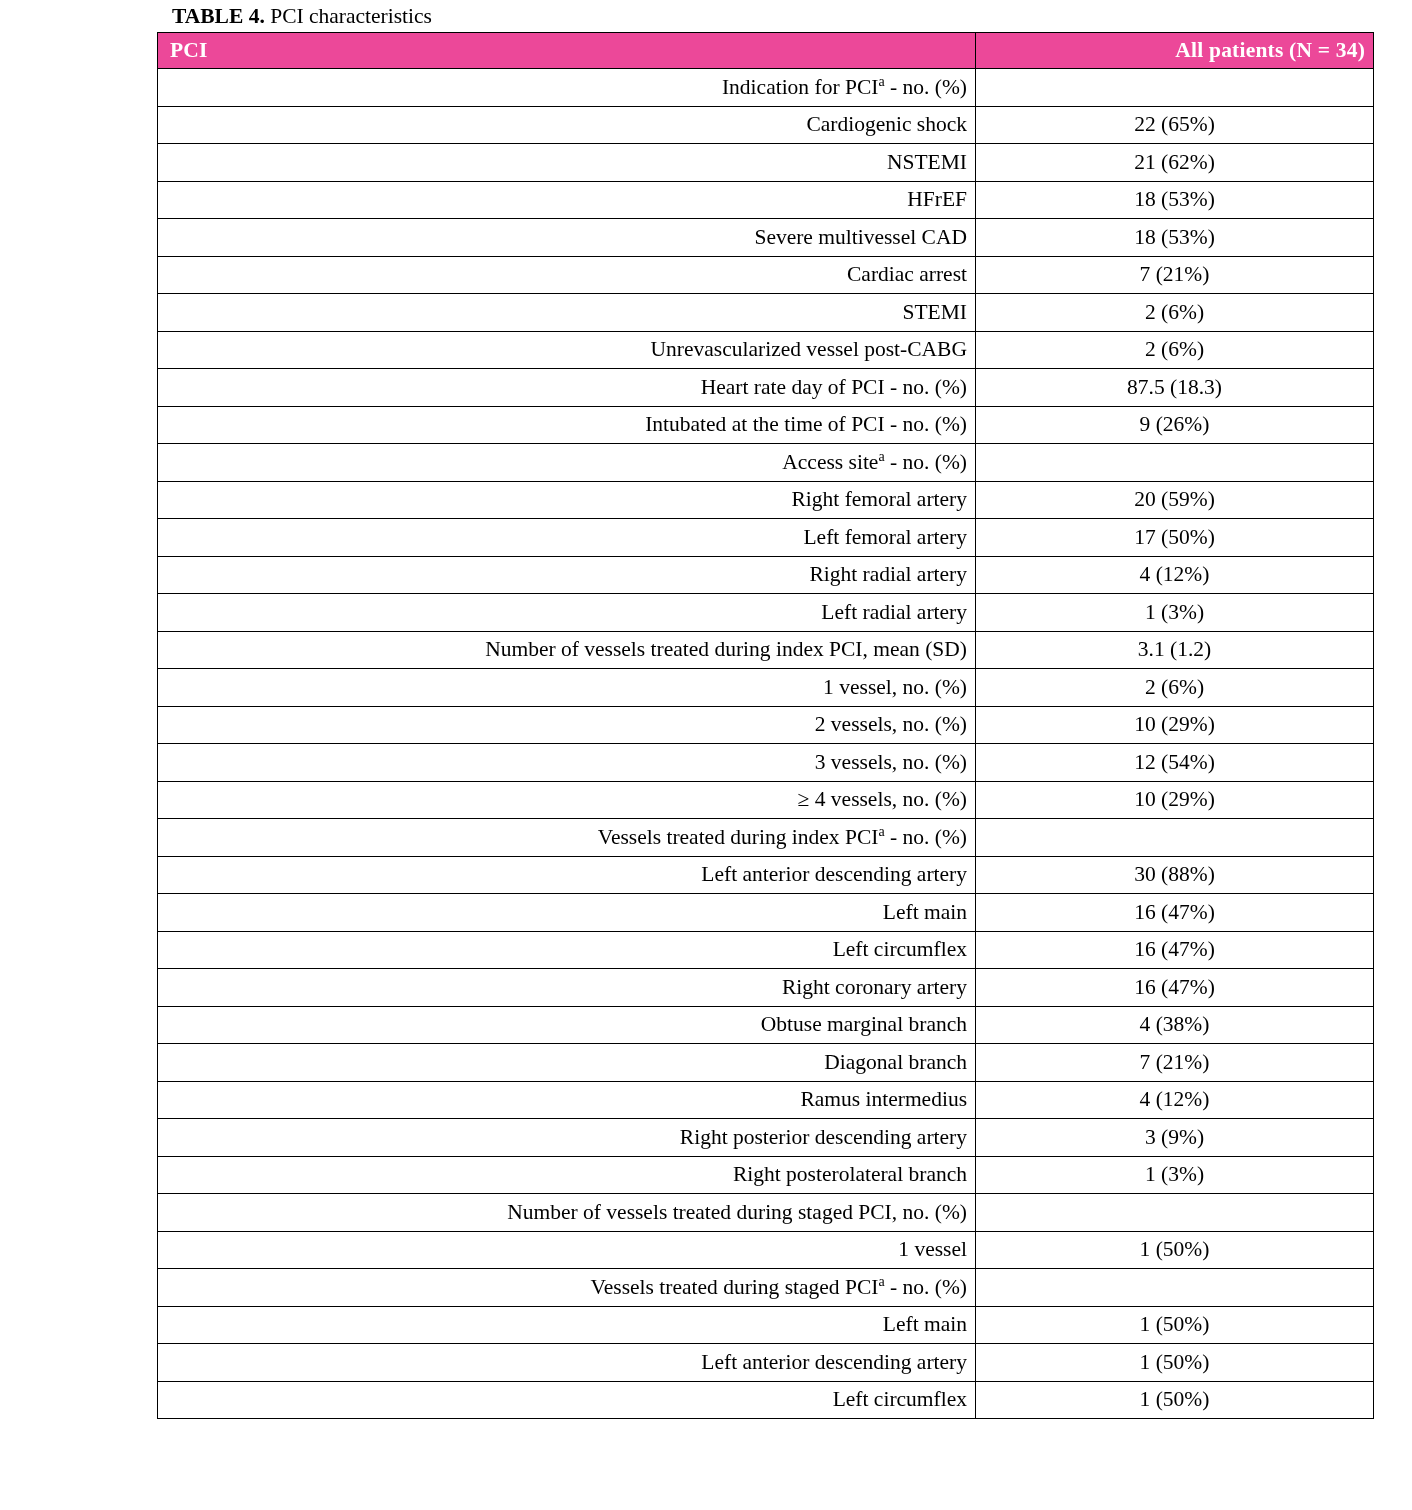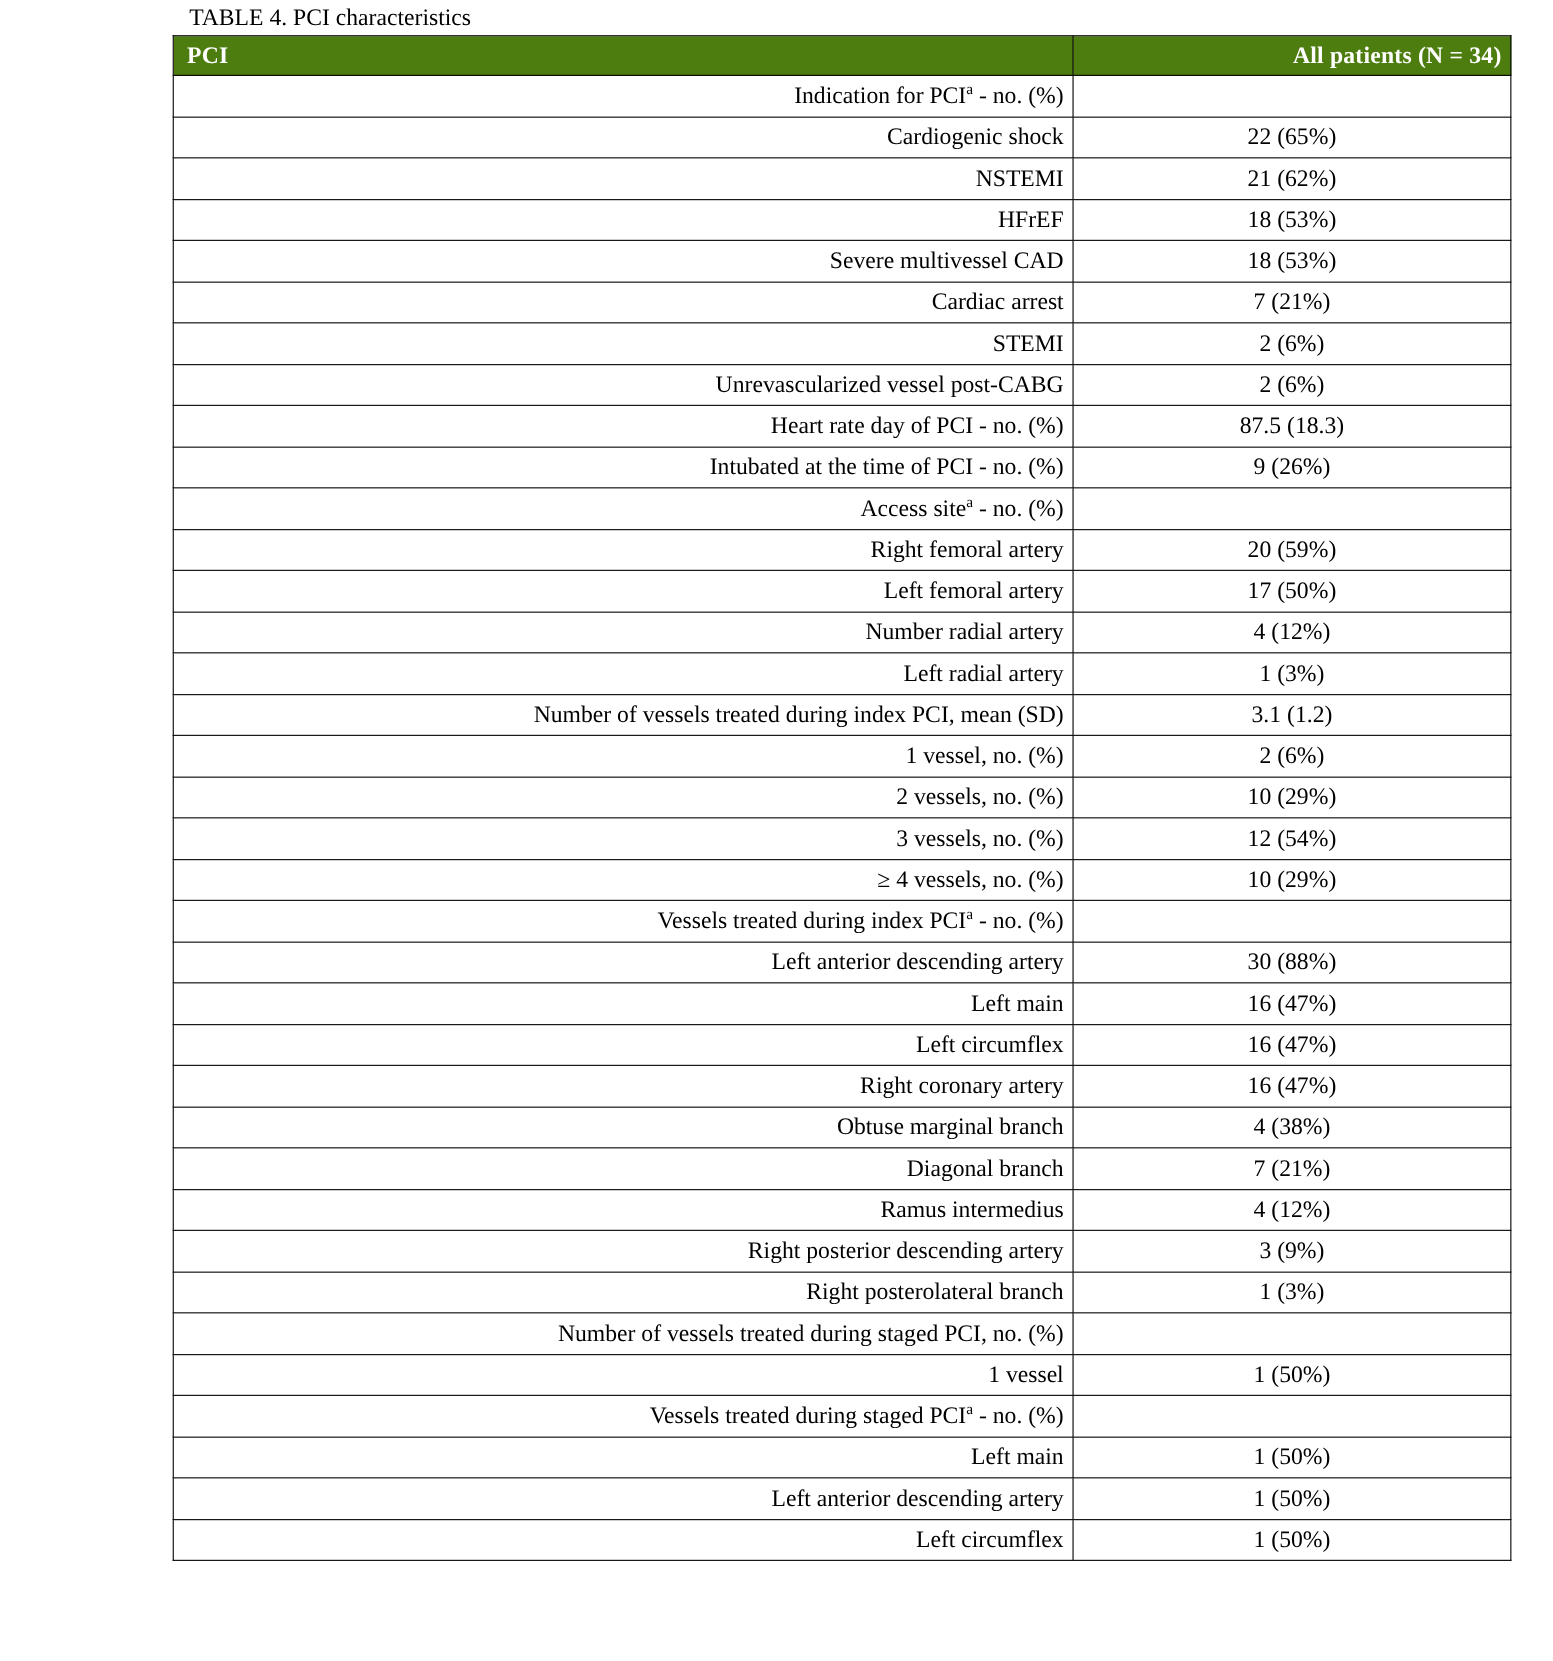--- a/index.html
+++ b/index.html
@@ -22,21 +22,21 @@
   }
   .caption {
     position: absolute;
     left: 172px;
     top: 3px;
     font-size: 21.5px;
     line-height: 26px;
     white-space: nowrap;
   }
   .caption .caption-label {
-    font-weight: normal;
+    font-weight: bold;
     margin-top: 38px;
   }
   .caption .caption-text {
     font-weight: normal;
   }
   table.pci-table {
     position: absolute;
     left: 157px;
     top: 32px;
     width: 1216px;
@@ -49,21 +49,21 @@
 
   table.pci-table th,
   table.pci-table td {
     border: 1.6px solid #000000;
     height: 37.5px;
     padding: 0 8px;
     vertical-align: middle;
     box-sizing: border-box;
   }
   table.pci-table thead th {
-    background: #4d7c0f;
+    background: #ec4899;
     color: #ffffff;
     font-weight: bold;
     border-color: #000000;
     height: 36px;
     letter-spacing: 0.2px;
     padding-left: 12px;
   }
   th.head-label {
     text-align: left;
     padding-left: 14px;
@@ -156,21 +156,21 @@
         </tr>
         <tr>
           <td class="cell-label indent">Right femoral artery</td>
           <td class="cell-value">20 (59%)</td>
         </tr>
         <tr>
           <td class="cell-label indent">Left femoral artery</td>
           <td class="cell-value">17 (50%)</td>
         </tr>
         <tr>
-          <td class="cell-label indent">Number radial artery</td>
+          <td class="cell-label indent">Right radial artery</td>
           <td class="cell-value">4 (12%)</td>
         </tr>
         <tr>
           <td class="cell-label indent">Left radial artery</td>
           <td class="cell-value">1 (3%)</td>
         </tr>
         <tr>
           <td class="cell-label">Number of vessels treated during index PCI, mean (SD)</td>
           <td class="cell-value">3.1 (1.2)</td>
         </tr>

